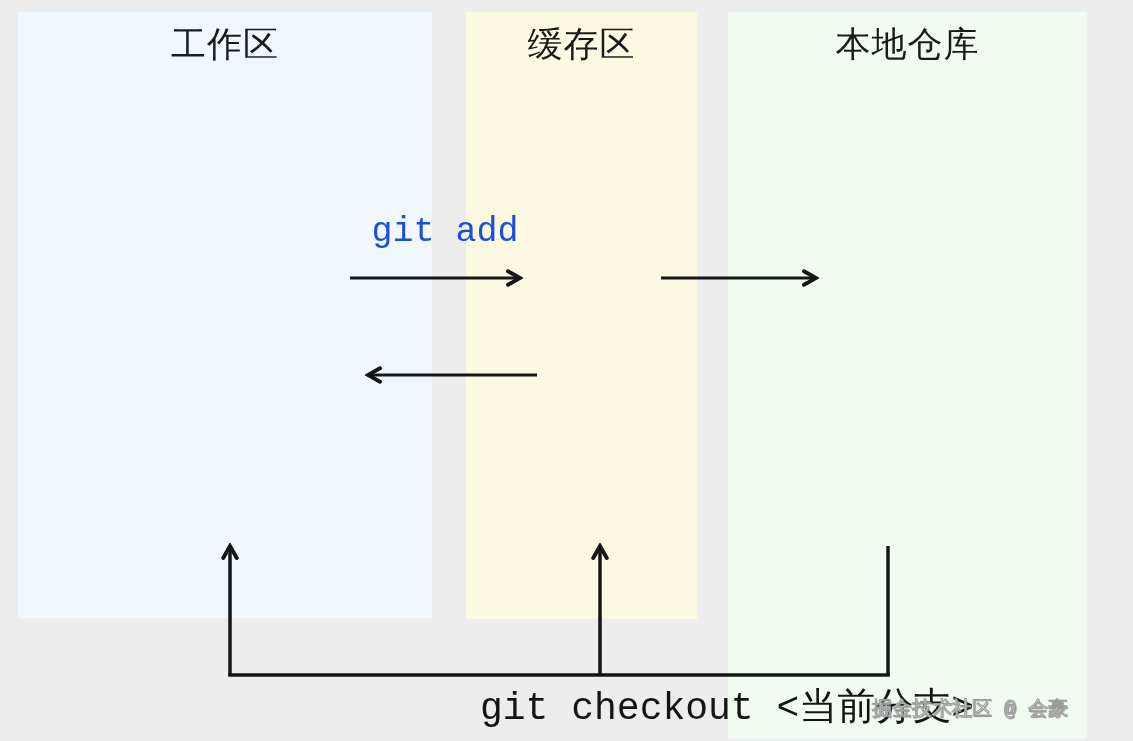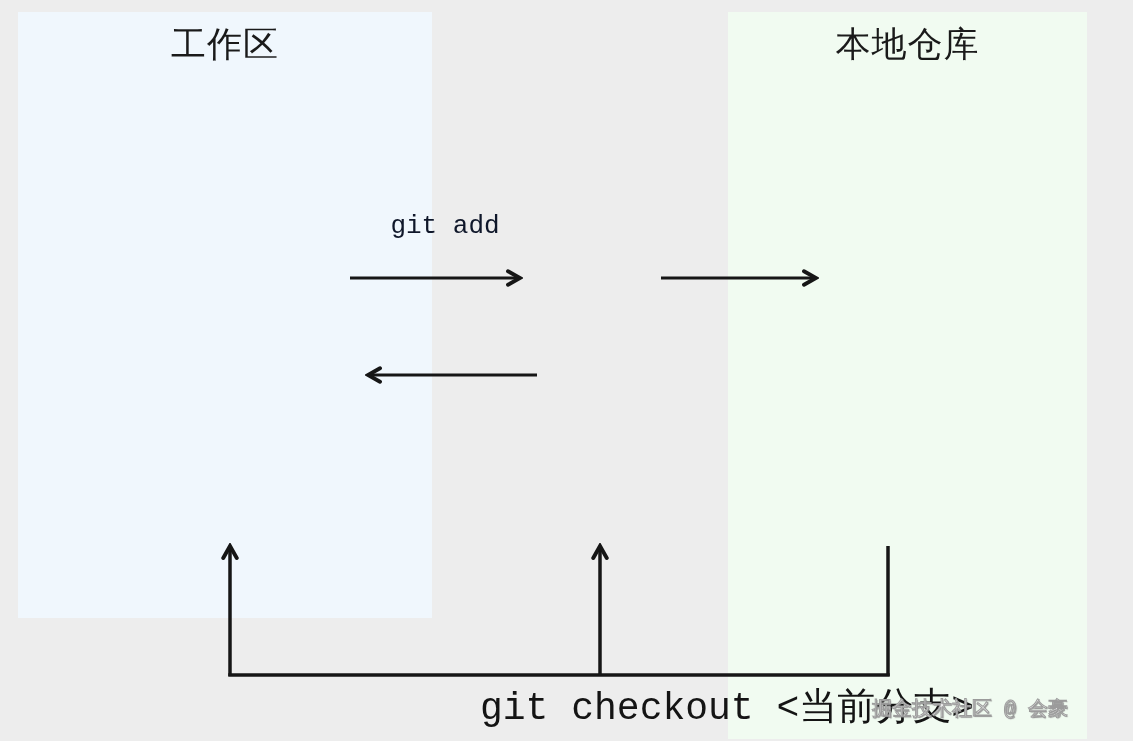--- a/index.html
+++ b/index.html
@@ -30,25 +30,25 @@
     color: #1a1a1a;
   }
   .overlay {
     position: absolute;
     left: 0; top: 0;
     width: 1133px; height: 741px;
     pointer-events: none;
   }
   .flow-label {
     position: absolute;
-    font-size: 26px;
+    font-size: 35px;
     line-height: 1.15;
     text-align: center;
     white-space: nowrap;
-    color: #0f172a;
+    color: #1d4ed8;
   }
   .label-git-add      { left: 345px; top: 212px; width: 200px; }
   .label-git-commit   { left: 659px; top: 212px; width: 200px; }
   .label-git-checkout { left: 351px; top: 392px; width: 200px; }
   .caption {
     position: absolute;
     left: 480px; top: 686px;
     font-size: 38px;
     line-height: 1.2;
     white-space: nowrap;
@@ -66,20 +66,23 @@
 </style>
 </head>
 <body>
 
 <div class="canvas">
 
   <div class="col col-working" style="background-color: rgb(240, 247, 253);">
     <span class="col-title">工作区</span>
   </div>
 
+  <div class="col col-staging" style="background-color: rgb(252, 249, 226);">
+    <span class="col-title">缓存区</span>
+  </div>
 
   <div class="col col-local" style="background-color: rgb(241, 251, 241);">
     <span class="col-title">本地仓库</span>
   </div>
 
   <svg class="overlay" viewBox="0 0 1133 741" xmlns="http://www.w3.org/2000/svg">
     <defs>
       <marker id="arrowhead" viewBox="0 0 12 12" refX="10" refY="6" markerWidth="18" markerHeight="18" markerUnits="userSpaceOnUse" orient="auto">
         <path d="M2,1.5 L10,6 L2,10.5" fill="none" stroke="#161616" stroke-width="2.6" stroke-linecap="round"></path>
       </marker>

